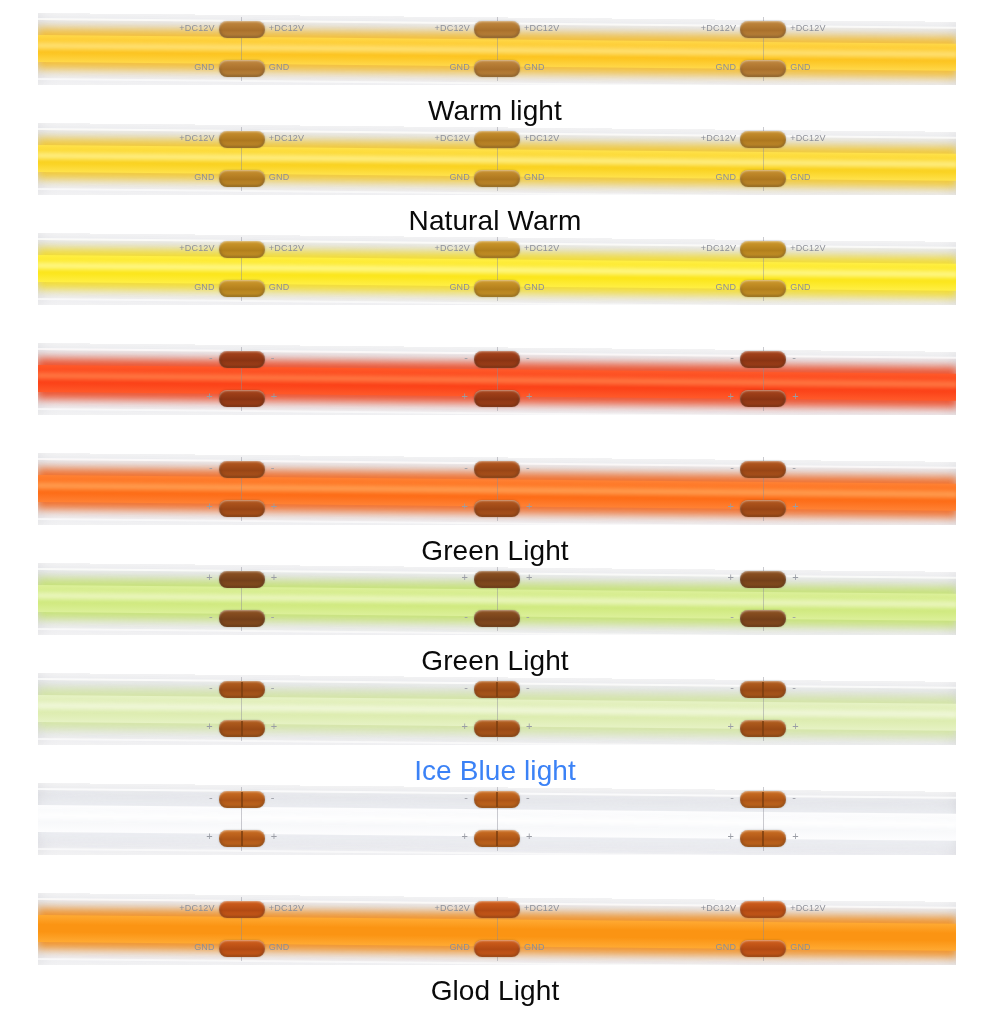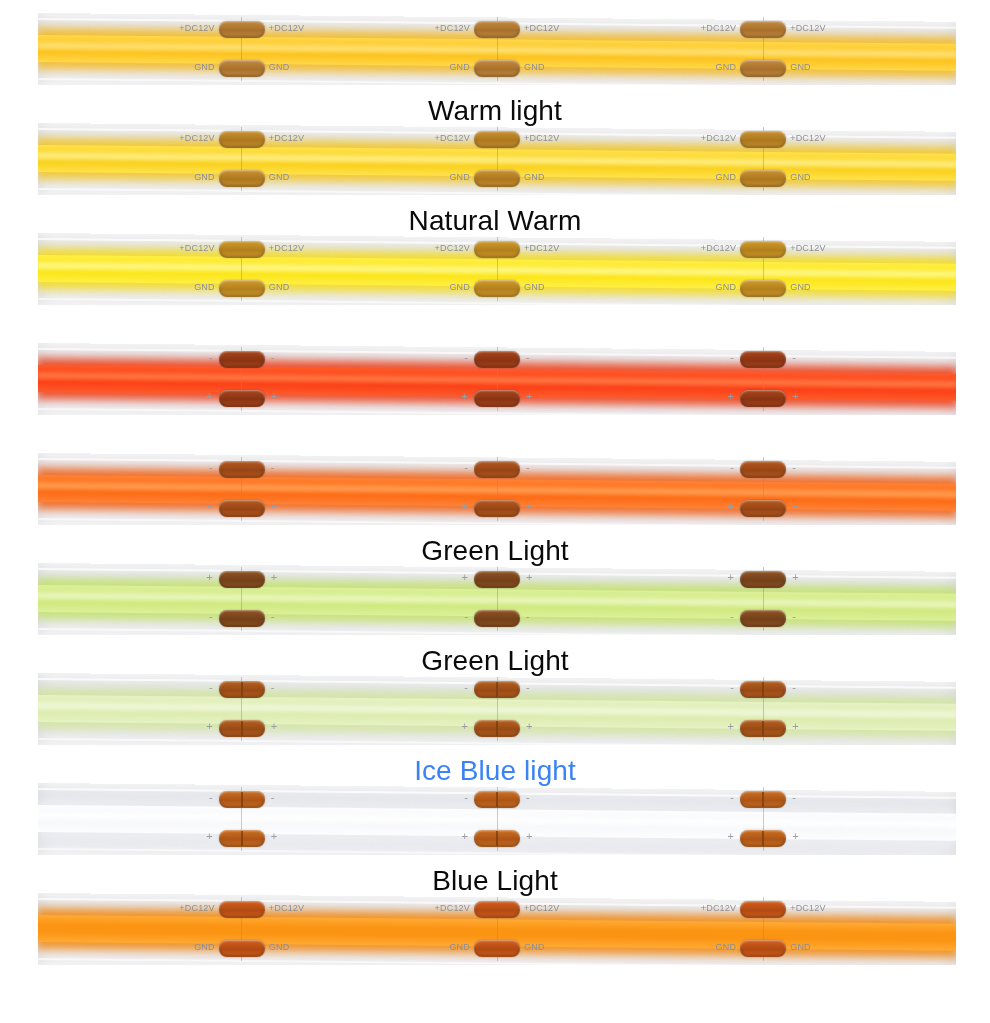--- a/index.html
+++ b/index.html
@@ -487,21 +487,20 @@
         <div class="pad-group" style="left: 79%;">
           <div class="cutline"></div>
           <div class="pad top split" style="background: linear-gradient(rgb(204, 111, 34) 0%, rgb(173, 85, 23) 55%, rgb(204, 111, 34) 100%);"></div>
           <div class="pad bot split" style="background: linear-gradient(rgb(204, 111, 34) 0%, rgb(173, 85, 23) 55%, rgb(204, 111, 34) 100%);"></div>
           <span class="pad-label sign l-top-left">-</span>
           <span class="pad-label sign l-top-right">-</span>
           <span class="pad-label sign l-bot-left">+</span>
           <span class="pad-label sign l-bot-right">+</span>
         </div>
       </div>
-      <div class="caption" style="color: rgb(10, 10, 10);">Blue Light</div>
     </div>
     <div class="strip-row" style="top: 893px;">
       <div class="strip-wrap" style="left: 38px; width: 918px; height: 72px;">
         <div class="pcb"></div>
         <div class="glow">
           <div class="halo" style="background: rgb(244, 135, 12);"></div>
           <div class="core" style="background: linear-gradient(rgb(255, 170, 51) 0%, rgb(251, 148, 19) 35%, rgb(251, 148, 19) 62%, rgb(255, 170, 51) 100%);"></div>
           <div class="hot"></div>
         </div>
         <div class="pad-group" style="left: 22.2%;">
@@ -525,14 +524,15 @@
         <div class="pad-group" style="left: 79%;">
           <div class="cutline"></div>
           <div class="pad top" style="background: linear-gradient(rgb(210, 96, 28) 0%, rgb(178, 74, 19) 55%, rgb(210, 96, 28) 100%);"></div>
           <div class="pad bot" style="background: linear-gradient(rgb(210, 96, 28) 0%, rgb(178, 74, 19) 55%, rgb(210, 96, 28) 100%);"></div>
           <span class="pad-label l-top-left">+DC12V</span>
           <span class="pad-label l-top-right">+DC12V</span>
           <span class="pad-label l-bot-left">GND</span>
           <span class="pad-label l-bot-right">GND</span>
         </div>
       </div>
+      <div class="caption" style="color: rgb(10, 10, 10);">Glod Light</div>
     </div>
   </div>
 
 </body></html>

